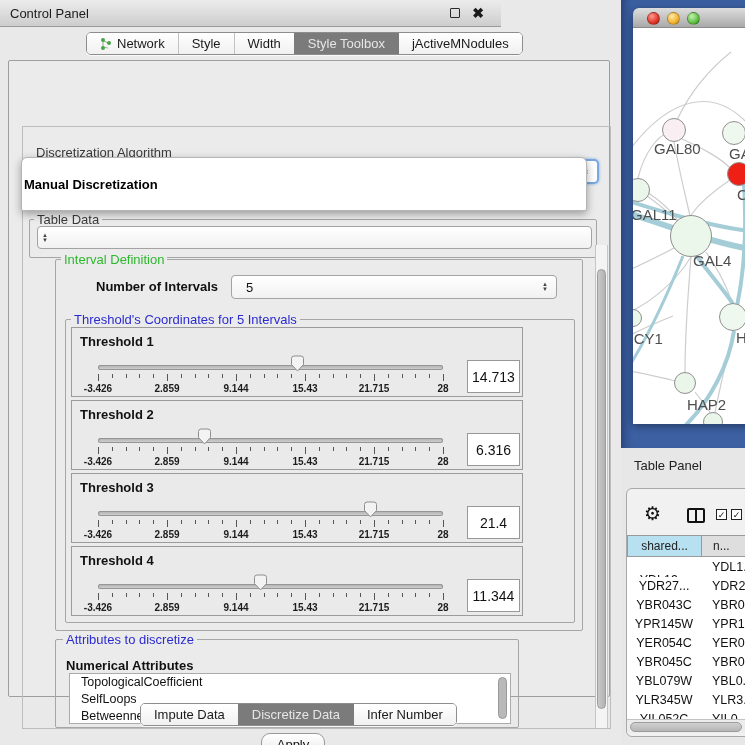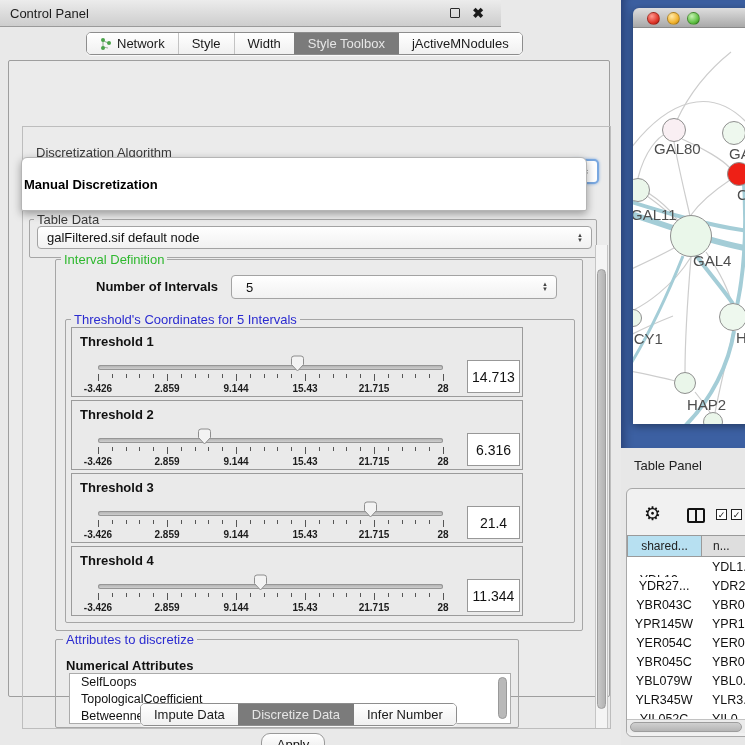--- a/index.html
+++ b/index.html
@@ -166,21 +166,20 @@
           </span>
       </div>
 
       <div class="algo-popup">
         <div class="algo-op1">Manual Discretization</div>
       </div>
 
       <div class="groupbox" style="left:20px; top:158px; width:568px; height:39px;"></div>
       <span class="grp-label lbl-gray" style="left:25px; top:151px; position:absolute;">Table Data</span>
       <div class="combo" style="left:28px; top:165px; width:555px; height:23px;">
-        <span class="val">galFiltered.sif default node</span>
         <span class="stepper">
             <span>▲</span>
             <span>▼</span>
           </span>
       </div>
 
       <div class="groupbox" style="left:46px; top:198px; width:528px; height:372px;"></div>
       <span class="grp-label lbl-green" style="left:52px; top:191px; position:absolute;">Interval Definition</span>
 
       <span class="grp-label lbl-gray" style="left:84px; top:218px; font-weight:bold; background:none; position:absolute; color:#111;">Number of Intervals</span>
@@ -359,22 +358,22 @@
 
       <div class="v-scroll-track">
         <div class="v-scroll-thumb"></div>
       </div>
 
       <div class="groupbox" style="left:46px; top:578px; width:464px; height:89px;"></div>
       <span class="grp-label lbl-blue" style="left:54px; top:571px; position:absolute;">Attributes to discretize</span>
       <span class="grp-label" style="left:54px; top:597px; font-weight:bold; background:none; position:absolute; color:#111;">Numerical Attributes</span>
       <div class="attr-list">
         <div>
+            <div class="attr-item">TopologicalCoefficient</div>
             <div class="attr-item">SelfLoops</div>
-            <div class="attr-item">TopologicalCoefficient</div>
             <div class="attr-item">BetweennessCentrality</div>
           </div>
         <div class="attr-scroll"></div>
       </div>
 
       <div class="viewport-frame"></div>
 
       <button class="apply-btn">Apply</button>
     </div>
 

